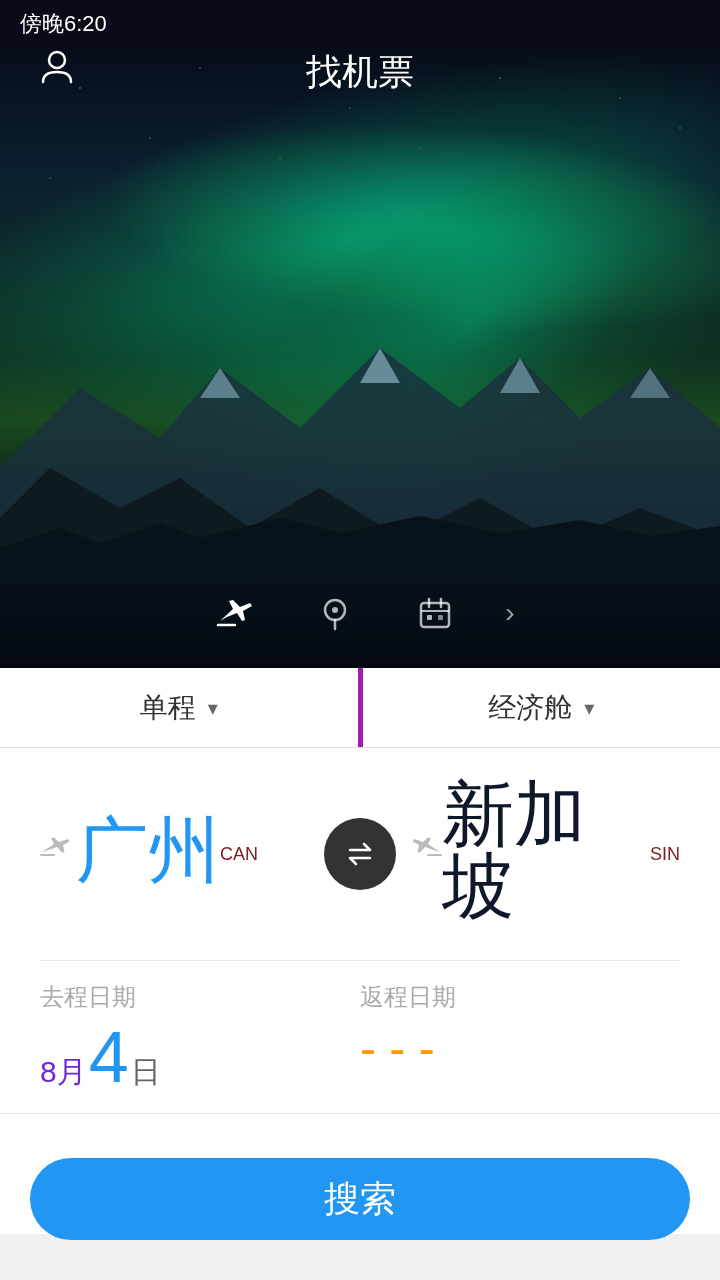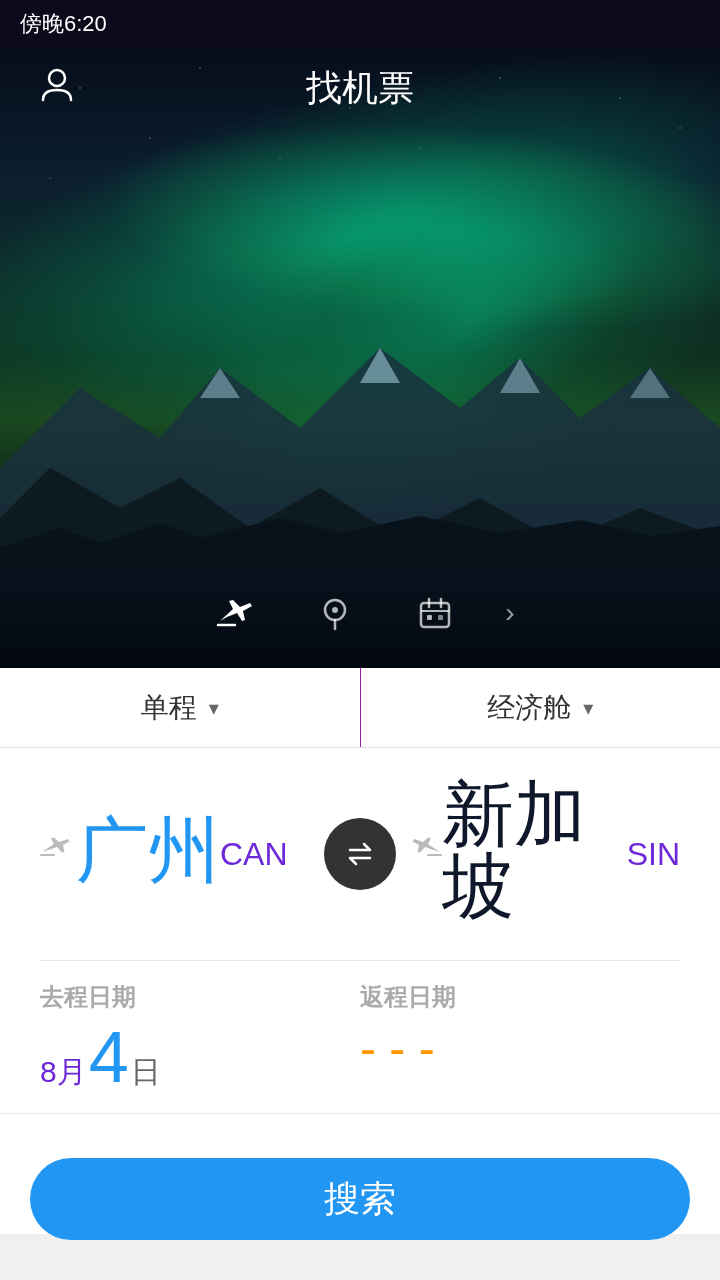--- a/index.html
+++ b/index.html
@@ -120,21 +120,20 @@
     }
 
     
     .top-nav {
       position: absolute;
       top: 0;
       left: 0;
       right: 0;
       height: 80px;
       display: flex;
-      align-items: center;
       justify-content: space-between;
       padding: 0 39px;
       z-index: 10;
     }
     .nav-title {
       font-size: 36px;
       color: white;
       font-weight: 500;
     }
     .nav-icon {
@@ -189,21 +188,21 @@
       flex: 1;
       display: flex;
       align-items: center;
       justify-content: center;
       gap: 12px;
       font-size: 28px;
       color: #333;
       cursor: pointer;
     }
     .selector:first-child {
-      border-right: 1px solid #a21caf;
+      border-right: 5px solid #a21caf;
     }
     .selector-arrow {
       font-size: 20px;
       color: #666;
     }
 
     
     .route-selector {
       display: flex;
       align-items: center;
@@ -226,22 +225,22 @@
     }
     .route-city-name {
       font-size: 72px;
       font-weight: 400;
       line-height: 1;
       margin-bottom: 8px;
     }
     .route-city-name.from-city { color: #2196F3; }
     .route-city-name.to-city { color: #0f172a; }
     .route-city-code {
-      font-size: 32px;
-      color: #6d28d9;
+      font-size: 18px;
+      color: #7f1d1d;
     }
 
     .swap-button {
       width: 72px;
       height: 72px;
       background: #333;
       border-radius: 50%;
       display: flex;
       align-items: center;
       justify-content: center;
@@ -263,21 +262,20 @@
     .date-field {
       flex: 1;
       display: flex;
       flex-direction: column;
       cursor: pointer;
     }
     .date-label {
       font-size: 24px;
       color: #aaa;
       margin-bottom: 8px;
-      font-weight: bold;
     }
     .date-value {
       display: flex;
       align-items: baseline;
       gap: 2px;
     }
     .date-month {
       font-size: 30px;
       color: #6d28d9;
     }

